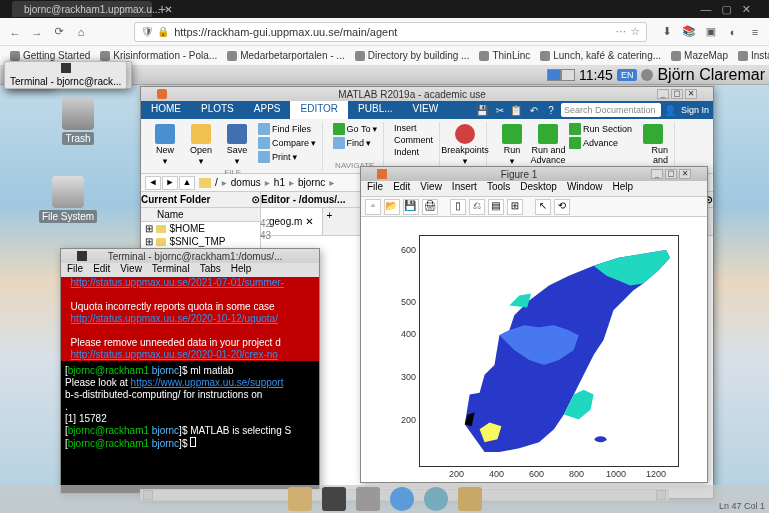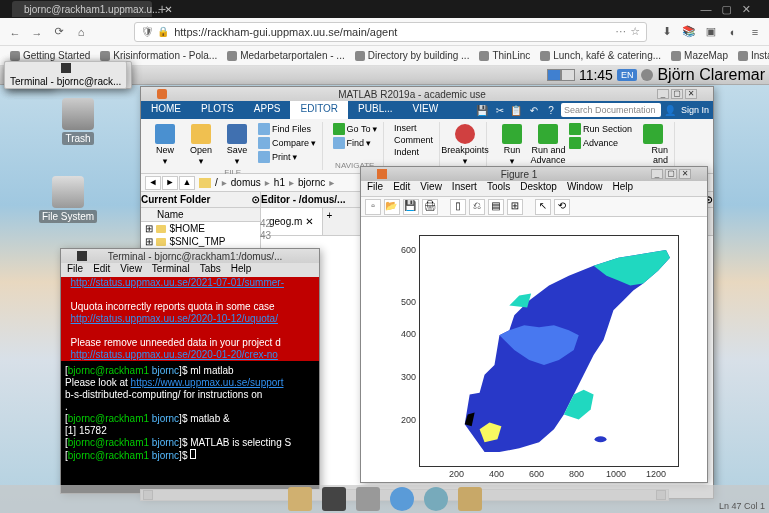--- a/index.html
+++ b/index.html
@@ -412,21 +412,20 @@
     <div class="term-line term-redblock" id="tl2">  Uquota incorrectly reports quota in some case</div>
     <div class="term-line term-redblock" id="tl3">  <span class="term-url">http://status.uppmax.uu.se/2020-10-12/uquota/</span></div>
     <div class="term-line term-redblock" id="tl4">                                               </div>
     <div class="term-line term-redblock" id="tl5">  Please remove unneeded data in your project d</div>
     <div class="term-line term-redblock" id="tl6">  <span class="term-url">http://status.uppmax.uu.se/2020-01-20/crex-no</span></div>
     <div class="term-line" style="height:4px;"></div>
     <div class="term-line" id="ts0">[<span class="prompt-brkt">bjornc@rackham1</span> <span class="prompt-path">bjornc</span>]$ ml matlab</div>
     <div class="term-line" id="ts1">Please look at <span class="term-url">https://www.uppmax.uu.se/support</span></div>
     <div class="term-line" id="ts2">b-s-distributed-computing/ for instructions on </div>
     <div class="term-line" id="ts3">.</div>
-    <div class="term-line" id="ts4">[<span class="prompt-brkt">bjornc@rackham1</span> <span class="prompt-path">bjornc</span>]$ matlab &amp;</div>
     <div class="term-line" id="ts5">[1] 15782</div>
     <div class="term-line" id="ts6">[<span class="prompt-brkt">bjornc@rackham1</span> <span class="prompt-path">bjornc</span>]$ MATLAB is selecting S</div>
     <div class="term-line" id="ts7"><span>[<span class="prompt-brkt">bjornc@rackham1</span> <span class="prompt-path">bjornc</span>]$ </span><span class="cursor"></span></div>
   </div>
 </div>
 
 <div class="window" id="figure">
   <div class="titlebar">
     <span style="width:10px;height:10px;background:#e07030;"></span>
     <span class="win-title">Figure 1</span>

